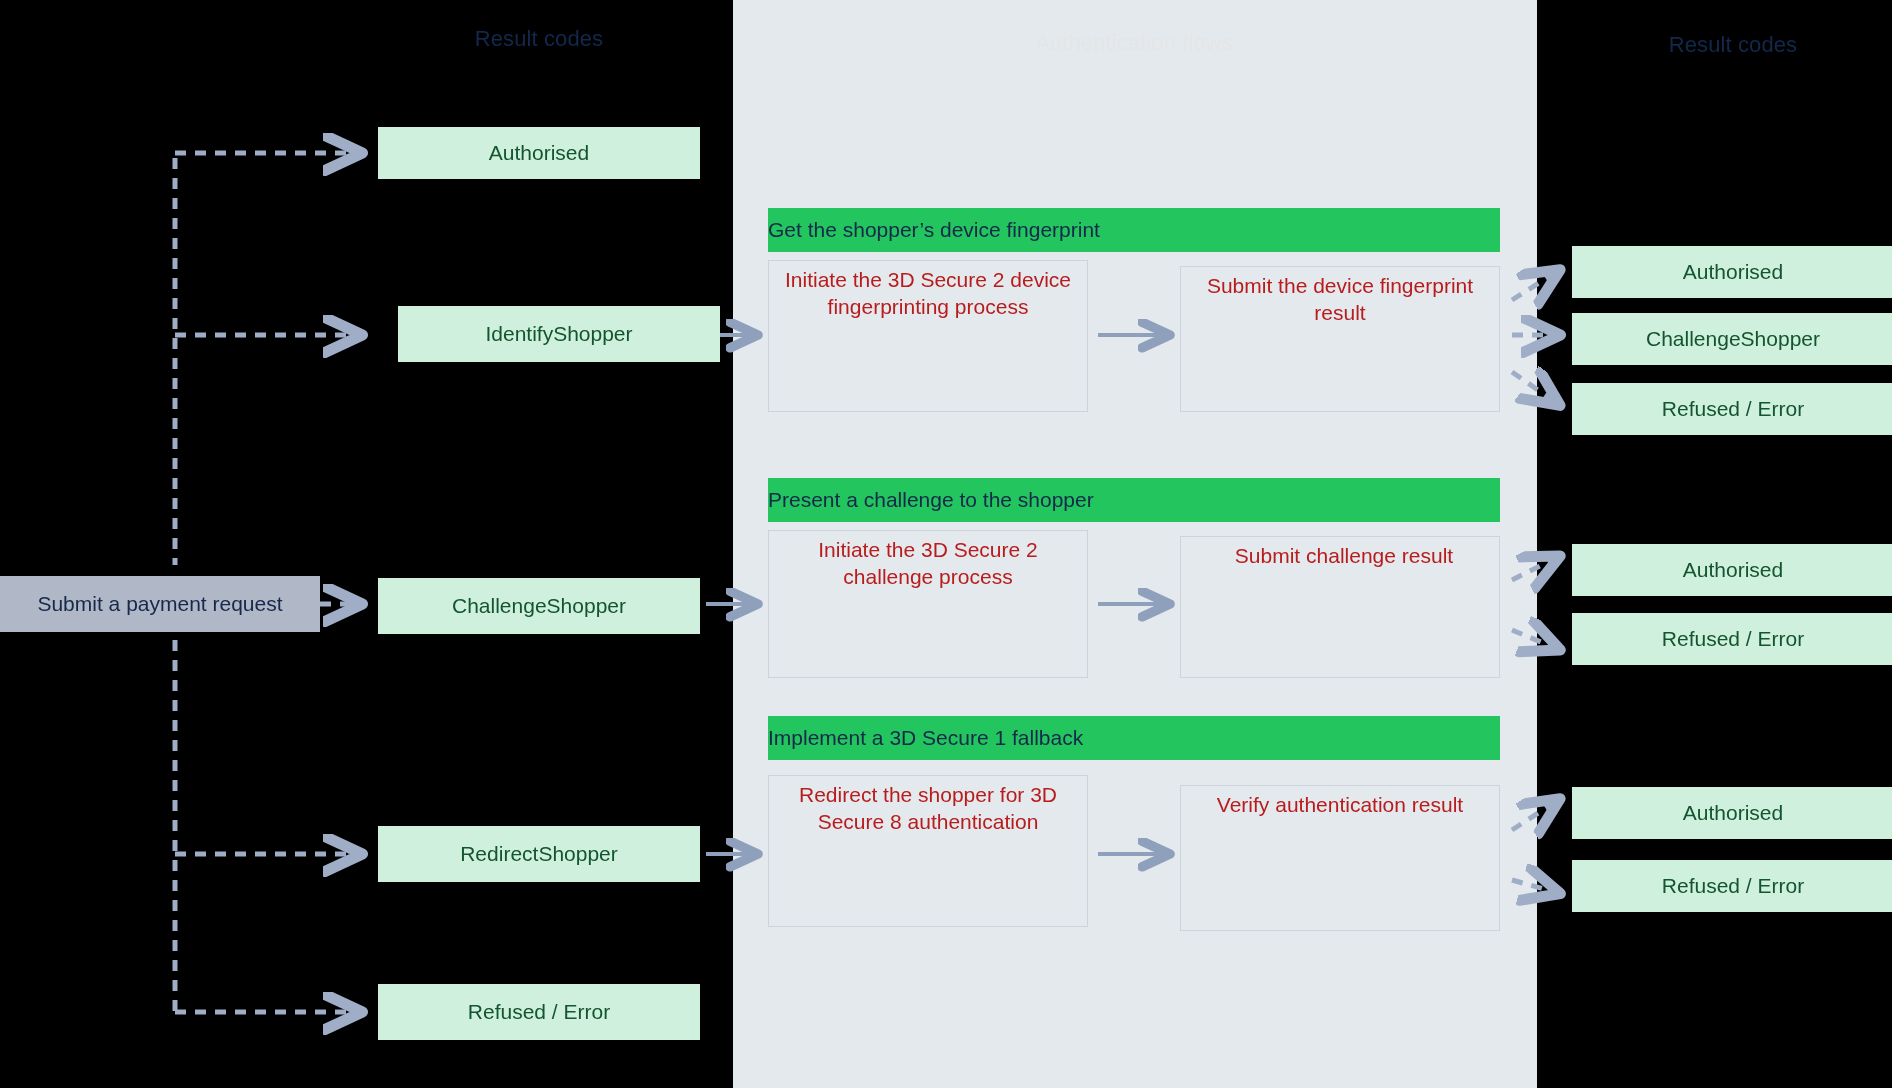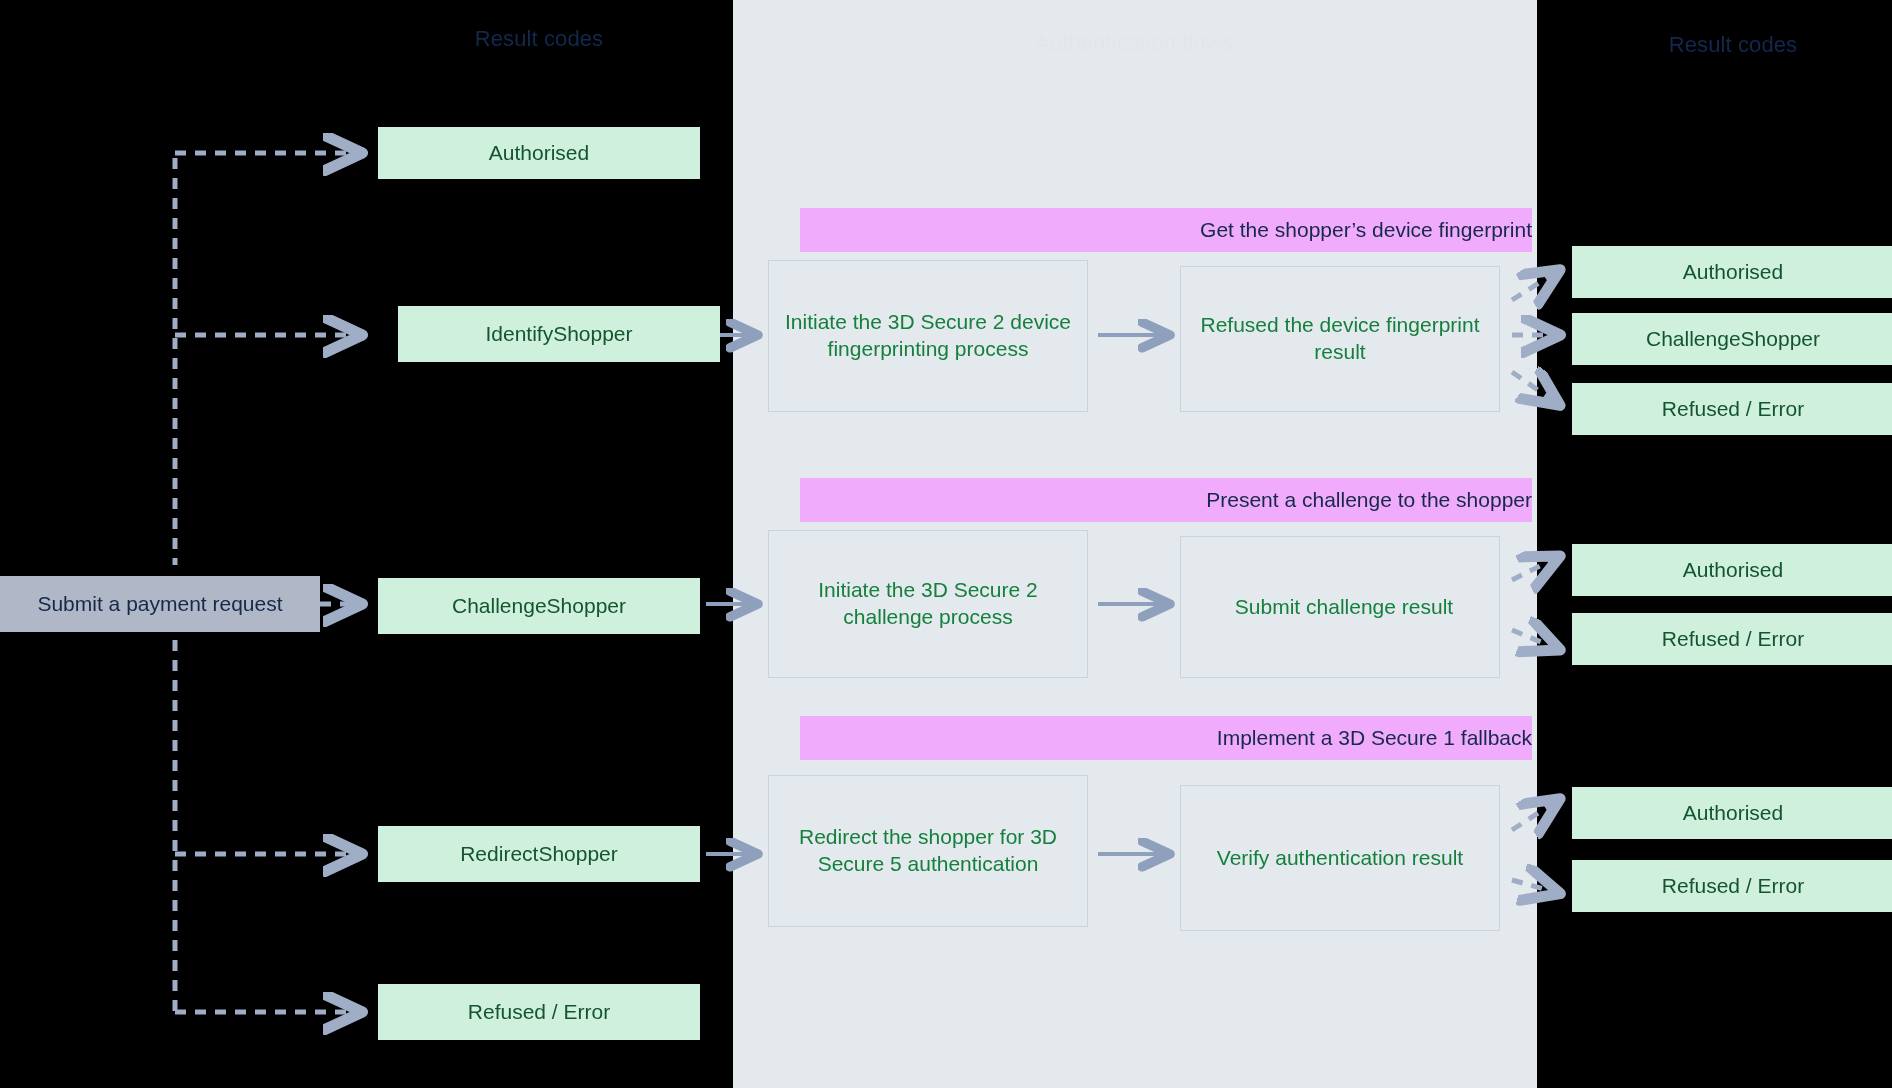--- a/index.html
+++ b/index.html
@@ -44,37 +44,36 @@
     background: #b0b8c8;
     color: #16294a;
     font-size: 21px;
     display: flex; align-items: center; justify-content: center;
     white-space: nowrap;
   }
 
   
   .flow-header {
     position: absolute;
-    background: #f0abfc;
+    background: #22c55e;
     color: #16294a;
     font-size: 21px;
-    display: flex; align-items: center; justify-content: flex-end;
-    white-space: nowrap;
-    margin-left: 32px;
+    display: flex; align-items: center; justify-content: flex-start;
+    white-space: nowrap;
   }
 
   
   .step-box {
     position: absolute;
     background: #e4e9ee;
     border: 1px solid #cbd3db;
-    color: #15803d;
+    color: #b91c1c;
     font-size: 21px;
     line-height: 1.28;
-    display: flex; align-items: center; justify-content: center;
+    display: flex; align-items: flex-start; justify-content: center;
     text-align: center;
     padding: 6px 10px;
   }
 
   
   #wires { position: absolute; left: 0; top: 0; width: 1892px; height: 1088px; pointer-events: none; }
 </style>
 </head>
 <body>
 
@@ -157,38 +156,38 @@
     <span>Refused / Error</span>
   </div>
 
   <div class="flow-header" style="left:768px; top:208px; width:732px; height:44px;">
     <span>Get the shopper’s device fingerprint</span>
   </div>
   <div class="step-box" style="left:768px; top:260px; width:320px; height:152px;">
     <span>Initiate the 3D Secure 2 device fingerprinting process</span>
   </div>
   <div class="step-box" style="left:1180px; top:266px; width:320px; height:146px;">
-    <span>Refused the device fingerprint result</span>
+    <span>Submit the device fingerprint result</span>
   </div>
 
   <div class="flow-header" style="left:768px; top:478px; width:732px; height:44px;">
     <span>Present a challenge to the shopper</span>
   </div>
   <div class="step-box" style="left:768px; top:530px; width:320px; height:148px;">
     <span>Initiate the 3D Secure 2 challenge process</span>
   </div>
   <div class="step-box" style="left:1180px; top:536px; width:320px; height:142px;padding-left:18px;">
     <span>Submit challenge result</span>
   </div>
 
   <div class="flow-header" style="left:768px; top:716px; width:732px; height:44px;">
     <span>Implement a 3D Secure 1 fallback</span>
   </div>
   <div class="step-box" style="left:768px; top:775px; width:320px; height:152px;">
-    <span>Redirect the shopper for 3D Secure 5 authentication</span>
+    <span>Redirect the shopper for 3D Secure 8 authentication</span>
   </div>
   <div class="step-box" style="left:1180px; top:785px; width:320px; height:146px;">
     <span>Verify authentication result</span>
   </div>
 
   <div class="code-box" style="left:1572px; top:246px; width:322px; height:52px;">
     <span>Authorised</span>
   </div>
   <div class="code-box" style="left:1572px; top:313px; width:322px; height:52px;">
     <span>ChallengeShopper</span>

